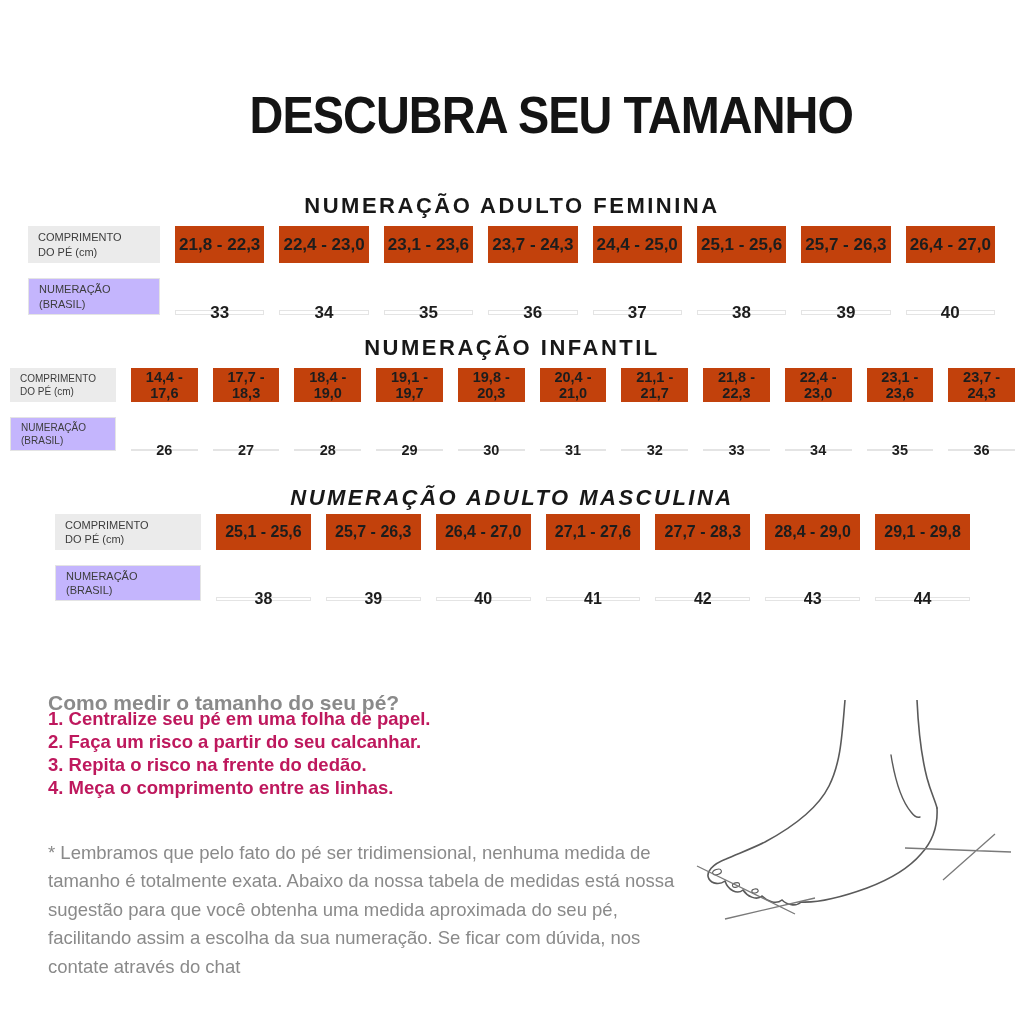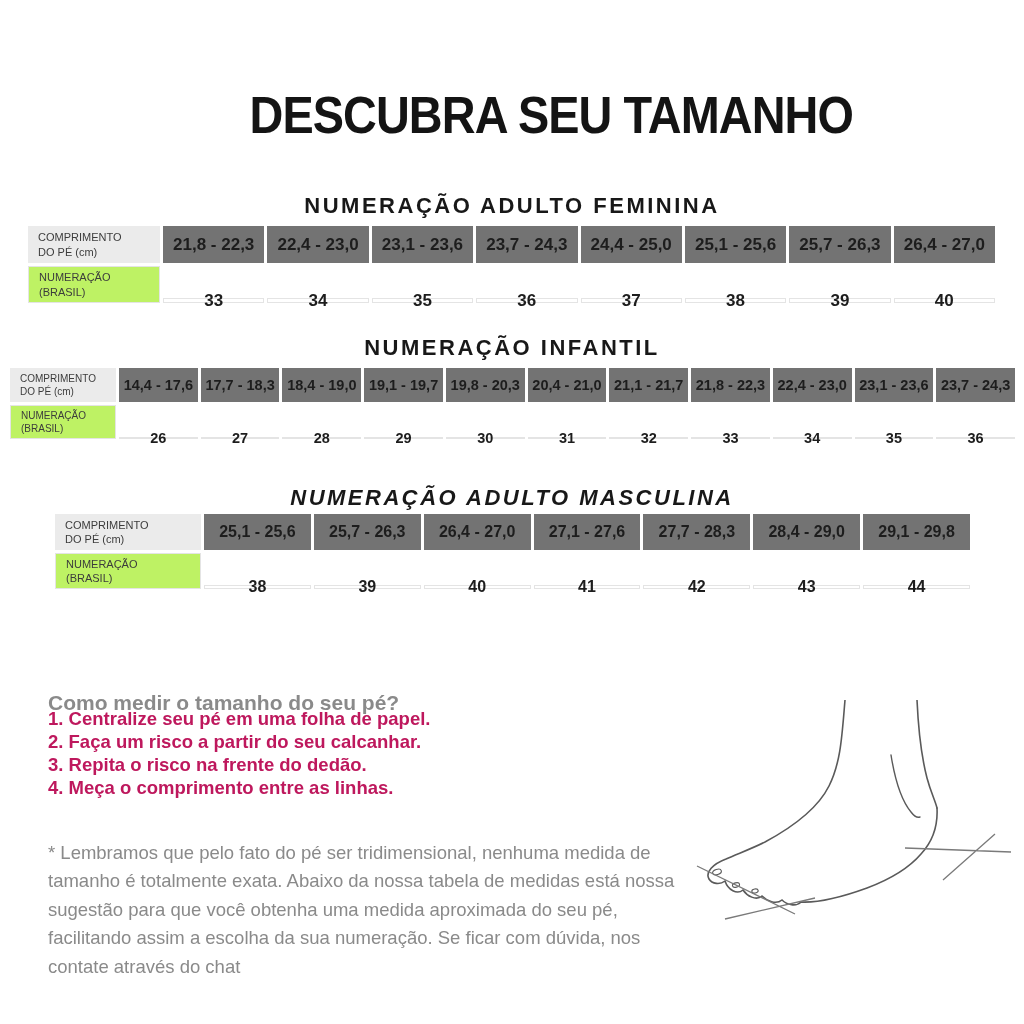--- a/index.html
+++ b/index.html
@@ -25,36 +25,36 @@
     position:absolute; left:0; width:1024px;
     text-align:center;
     font-size:22px; font-weight:bold; color:#181818;
     letter-spacing:2.5px;
   }
   .heading-0 { top:175px; }
   .heading-1 { top:317px; }
   .heading-2 { top:467px;font-style:italic; }
 
   
-  .size-table { position:absolute; display:grid; gap:3px;border-radius:12px; }
+  .size-table { position:absolute; display:grid; gap:15px;border-radius:12px; }
   .size-table .cell {
     display:flex; align-items:center; justify-content:center;
     box-sizing:border-box;
     color:#1d1d1d;
   }
-  .cell.range { background:#737373; font-weight:bold; }
+  .cell.range { background:#c2410c; font-weight:bold;text-align:center; }
   .cell.value { background:#ffffff; border:1px solid #e4e4e4; font-weight:bold;margin-top:32px; }
   .cell.rowlabel {
     justify-content:flex-start; padding-left:10px;
     font-weight:normal; color:#3c3c3c;
     white-space:pre-line; line-height:1.3;
     text-align:left;
   }
   .cell.rowlabel.top { background:#ebebeb; }
-  .cell.rowlabel.bottom { background:#bef264; border:1px solid #e4e4e4; }
+  .cell.rowlabel.bottom { background:#c4b5fd; border:1px solid #e4e4e4; }
 
   .table-0 { left:28px;  top:226px; width:967px;  grid-template-columns:132px repeat(8,1fr);  grid-auto-rows:37px; }
   .table-0 .range, .table-0 .value { font-size:17px; }
   .table-0 .rowlabel { font-size:11px; }
 
   .table-1 { left:10px;  top:368px; width:1005px; grid-template-columns:106px repeat(11,1fr); grid-auto-rows:34px; }
   .table-1 .range, .table-1 .value { font-size:14.5px; }
   .table-1 .rowlabel { font-size:10px; }
 
   .table-2 { left:55px;  top:514px; width:915px;  grid-template-columns:146px repeat(7,1fr);  grid-auto-rows:36px; }

